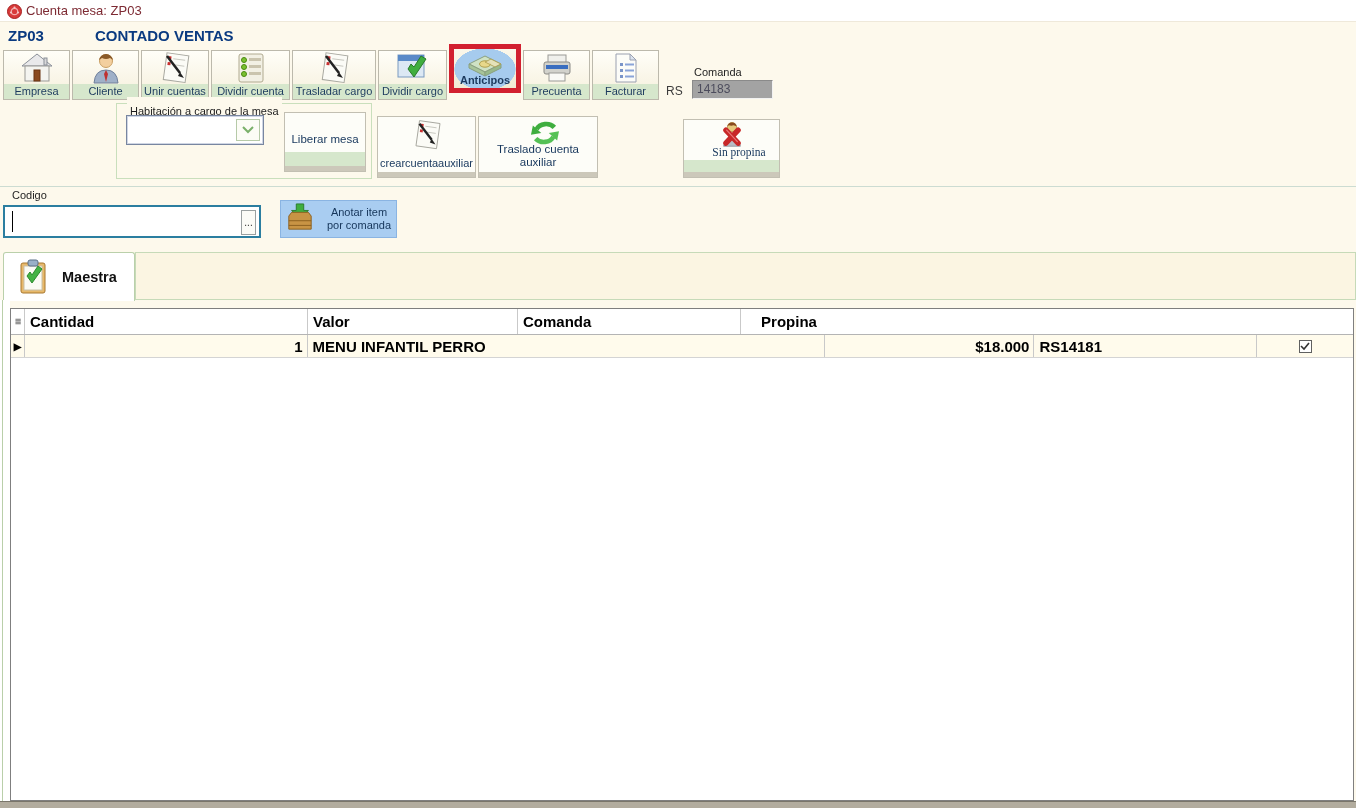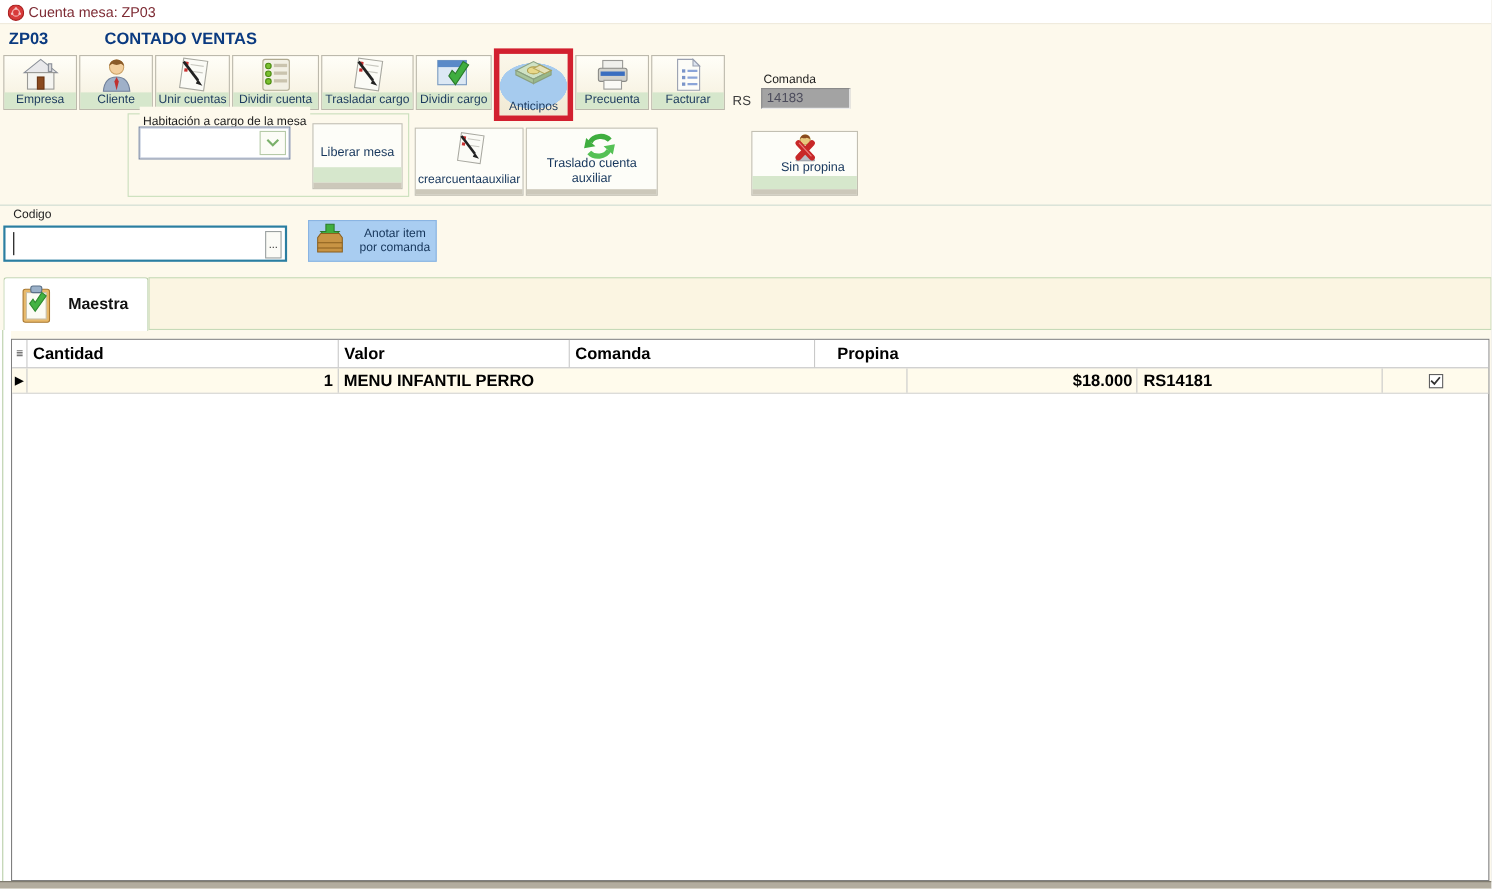--- a/index.html
+++ b/index.html
@@ -19,23 +19,23 @@
   
   .nav-label { font-size:15px; font-weight:bold; color:#0a3a80; }
 
   
   .tb-btn { position:absolute; top:50px; height:50px; border:1px solid #bcb9ac;
     background:linear-gradient(#fffef8,#f5efdb); cursor:default; }
   .tb-ico { height:34px; display:flex; align-items:center; justify-content:center; }
   .tb-lbl { position:absolute; left:0; right:0; bottom:0; height:15px; background:#d6e7cc;
     font-size:11px; color:#1c3a5e; text-align:center; line-height:15px; white-space:nowrap; overflow:hidden; }
 
-  .sel-wrap { position:absolute; left:449px; top:44px; width:72px; height:66px;
+  .sel-wrap { position:absolute; left:449px; top:44px; width:72px; height:49px;
     border:5px solid #d2202f;
-    background: radial-gradient(ellipse 44px 30px at 50% 52%, #a6cbee 0 69%, rgba(0,0,0,0) 70%), linear-gradient(#fbf7ea,#f1ead4); }
+    background: radial-gradient(ellipse 44px 30px at 50% 52%, #a6cbee 0 69%, rgba(0,0,0,0) 70%), linear-gradient(#fbf7ea,#f1ead4); font-weight: bold; }
   .sel-btn { position:absolute; inset:0; }
   .sel-btn .tb-ico { height:36px; }
   .sel-btn .tb-lbl { background:transparent; }
 
   
   .rs-label { font-size:12px; color:#3c3c3c; }
   .small-label { font-size:11px; color:#1e1e1e; }
   .comanda-input { left:692px; top:80px; width:81px; height:19px; background:#a3a3a3;
     border:1px solid; border-color:#8a8a8a #f2f2f2 #f2f2f2 #8a8a8a;
     font-size:12px; color:#4c4c5c; line-height:17px; padding-left:4px; }
@@ -308,21 +308,21 @@
         <path d="M7 33 q2 -12 11 -12 q9 0 11 12z" fill="#b8bcc4" stroke="#888c94"></path>
         <g stroke="#c82828" stroke-width="7" stroke-linecap="round">
           <line x1="10" y1="12" x2="26" y2="29"></line>
           <line x1="26" y1="12" x2="10" y2="29"></line>
         </g>
         <g stroke="#ea7a7a" stroke-width="1.5" stroke-linecap="round">
           <line x1="11" y1="12" x2="25" y2="27"></line>
         </g>
       </svg>
     </div>
-    <div class="cb-lbl" style="position:absolute; left:15px; right:0; bottom:18px;">Sin propina</div>
+    <div class="cb-lbl" style="position:absolute; left:15px; right:0; bottom:18px;font-family:Liberation Serif, serif;">Sin propina</div>
     <div class="cb-green" style="height:12px;"></div>
     <div class="cb-gray"></div>
   </div>
 
   <div class="abs hsep"></div>
 
   <div class="abs small-label" style="left:12px; top:189px;">Codigo</div>
   <div class="abs codigo-box">
     <div class="caret"></div>
     <div class="dots-btn">...</div>

